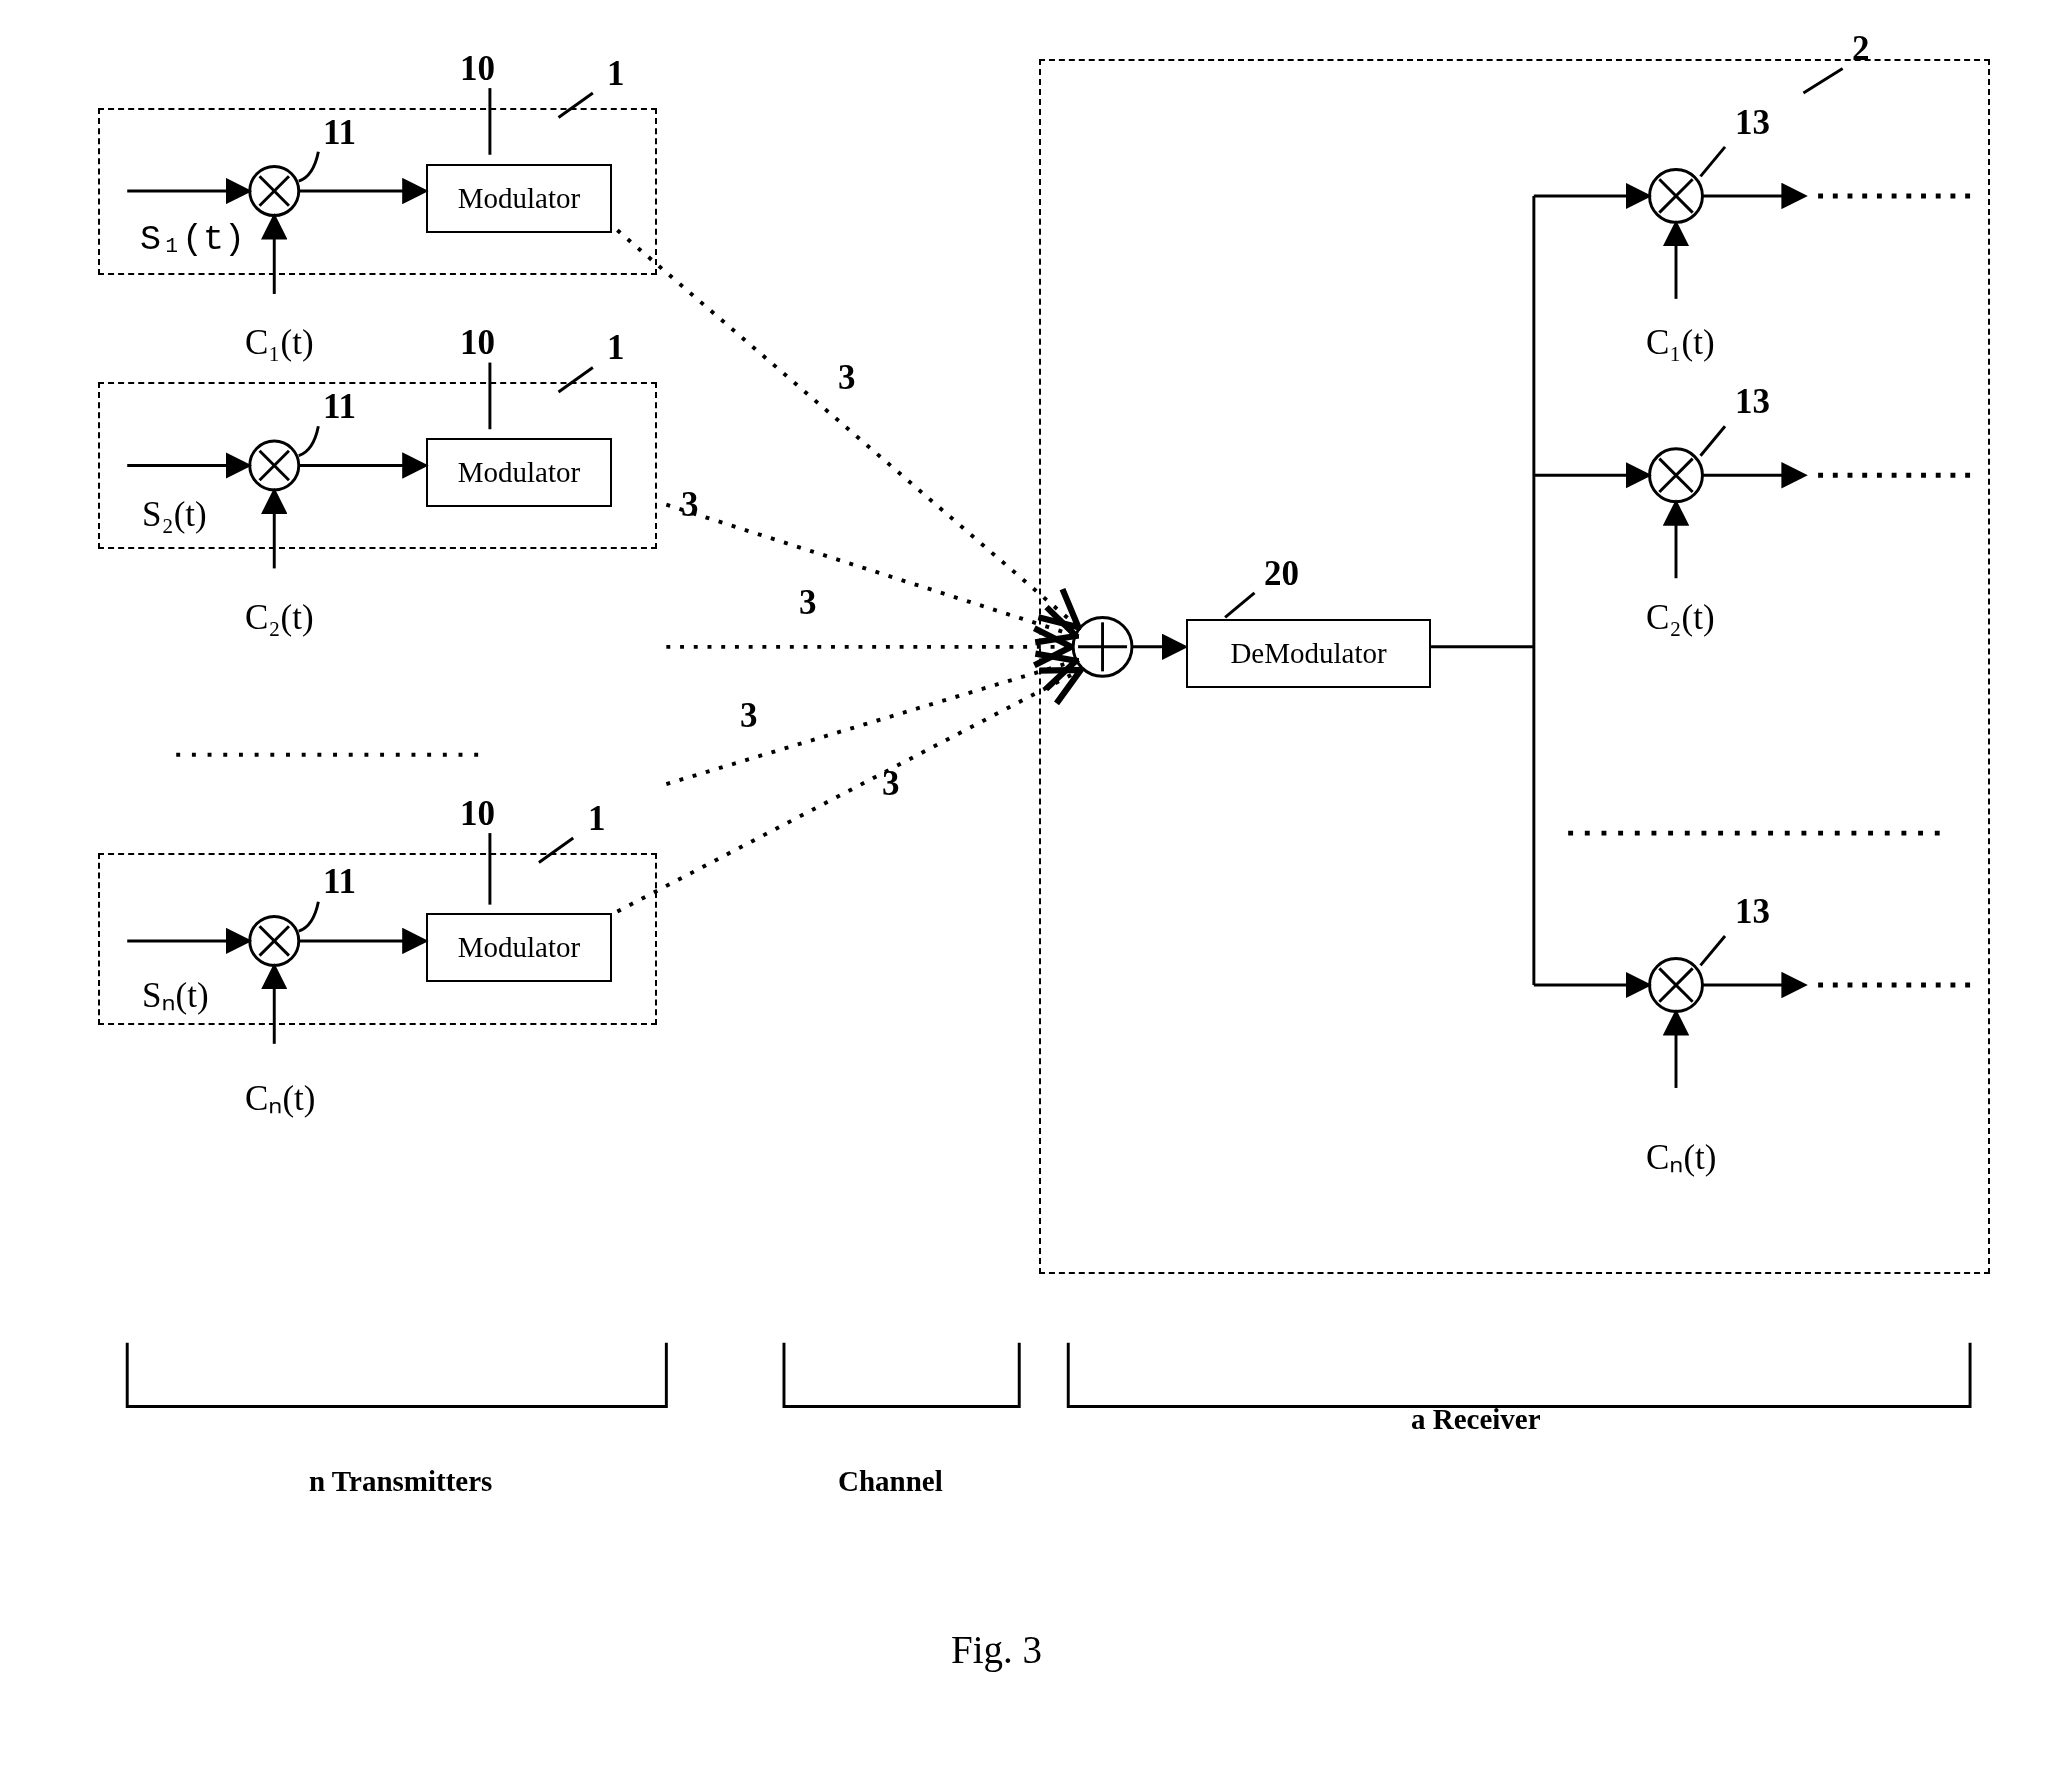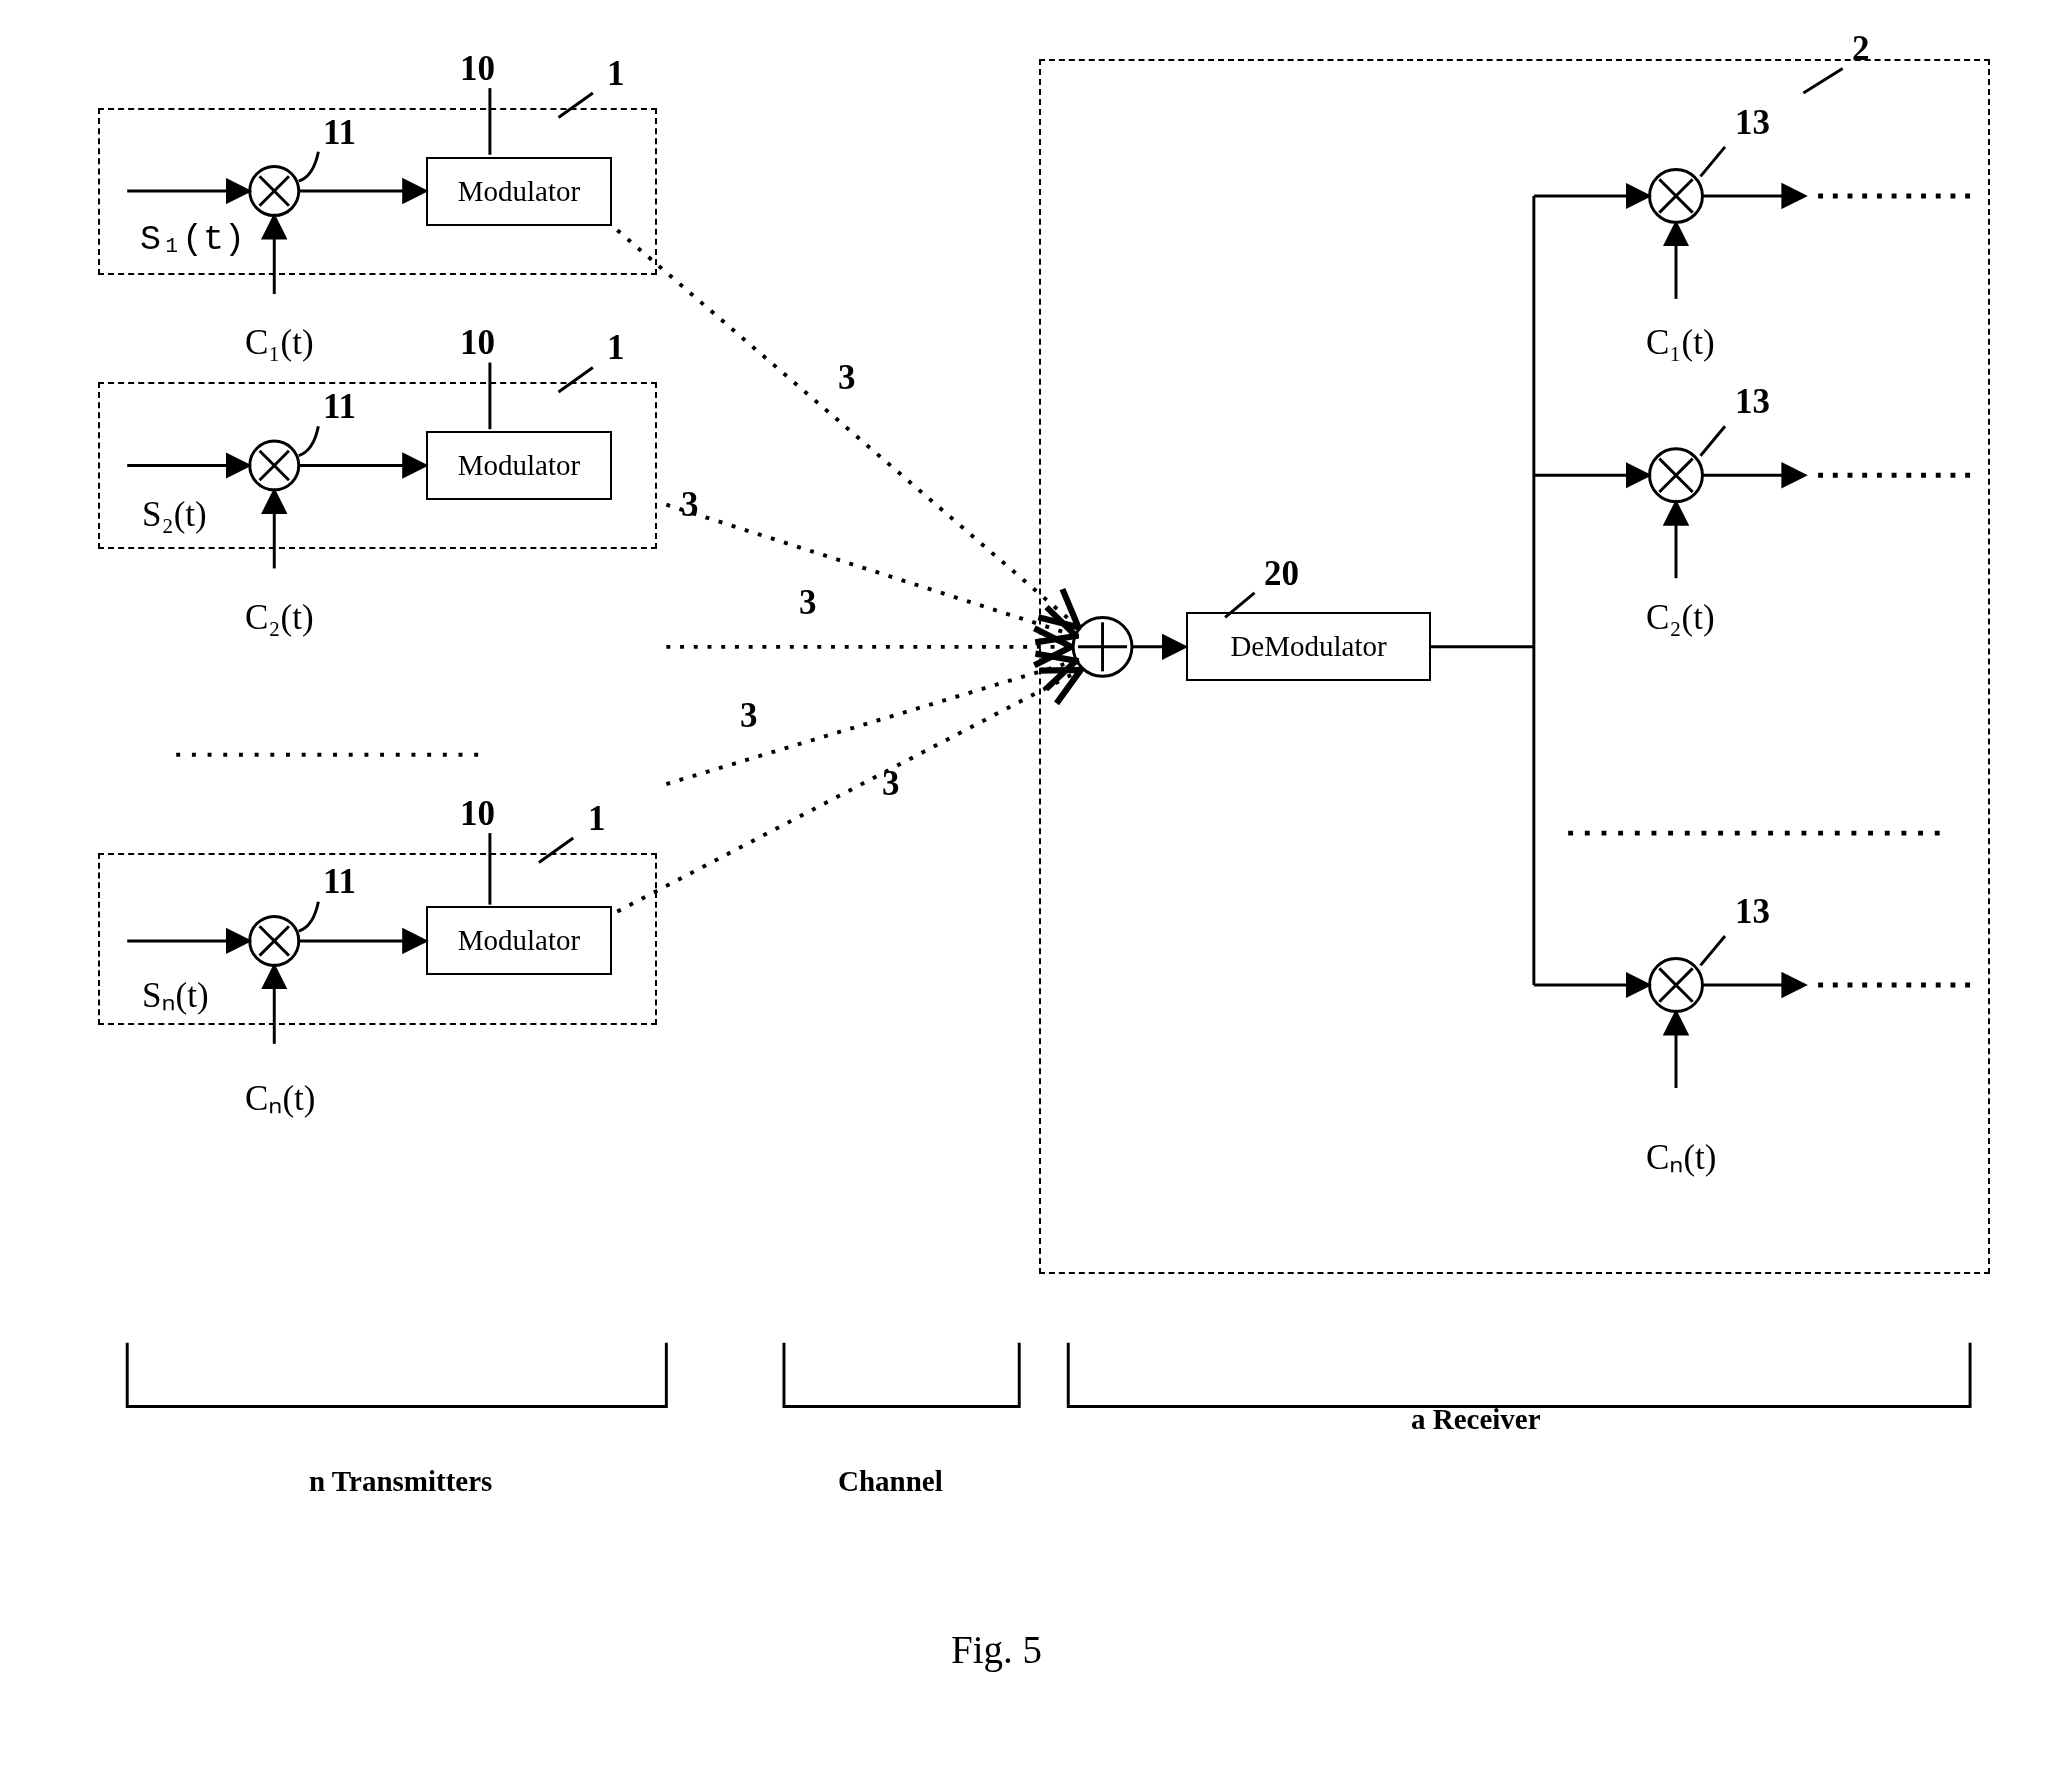--- a/index.html
+++ b/index.html
@@ -20,20 +20,21 @@
   }
   .solidbox {
     position: absolute;
     border: 2.9px solid #000;
     background: #fff;
     box-sizing: border-box;
     display: flex;
     align-items: center;
     justify-content: center;
     font-size: 29px;
+    margin-top: 7px;
   }
   .label {
     position: absolute;
     font-size: 35px;
   }
   .biglabel {
     position: absolute;
     font-size: 35px;
     font-weight: bold;
   }
@@ -117,21 +118,21 @@
   <div class="label" style="left:206px; top:1034px;">Cₙ(t)</div>
 
   <div class="label" style="left:1607px; top:284px;">C₁(t)</div>
   <div class="label" style="left:1607px; top:559px;">C₂(t)</div>
   <div class="label" style="left:1607px; top:1093px;">Cₙ(t)</div>
 
   <div class="blabel" style="left:270px; top:1426px;">n Transmitters</div>
   <div class="blabel" style="left:799px; top:1426px;">Channel</div>
   <div class="blabel" style="left:1372px; top:1364px;">a Receiver</div>
 
-  <div class="fig" style="left:912px; top:1588px;">Fig. 5</div>
+  <div class="fig" style="left:912px; top:1588px;">Fig. 3</div>
 
   <svg class="full" viewBox="0 0 2024 1730" width="1984" height="1696">
     <defs>
       <marker id="arrow" viewBox="0 0 12 12" refX="10" refY="6" markerWidth="9" markerHeight="9" orient="auto-start-reverse">
         <path d="M 0 0 L 12 6 L 0 12 z" fill="#000"></path>
       </marker>
       <marker id="arrowopen" viewBox="0 0 14 14" refX="12" refY="7" markerWidth="11" markerHeight="11" orient="auto-start-reverse">
         <path d="M 1 1 L 13 7 L 1 13" fill="none" stroke="#000" stroke-width="2"></path>
       </marker>
     </defs>

